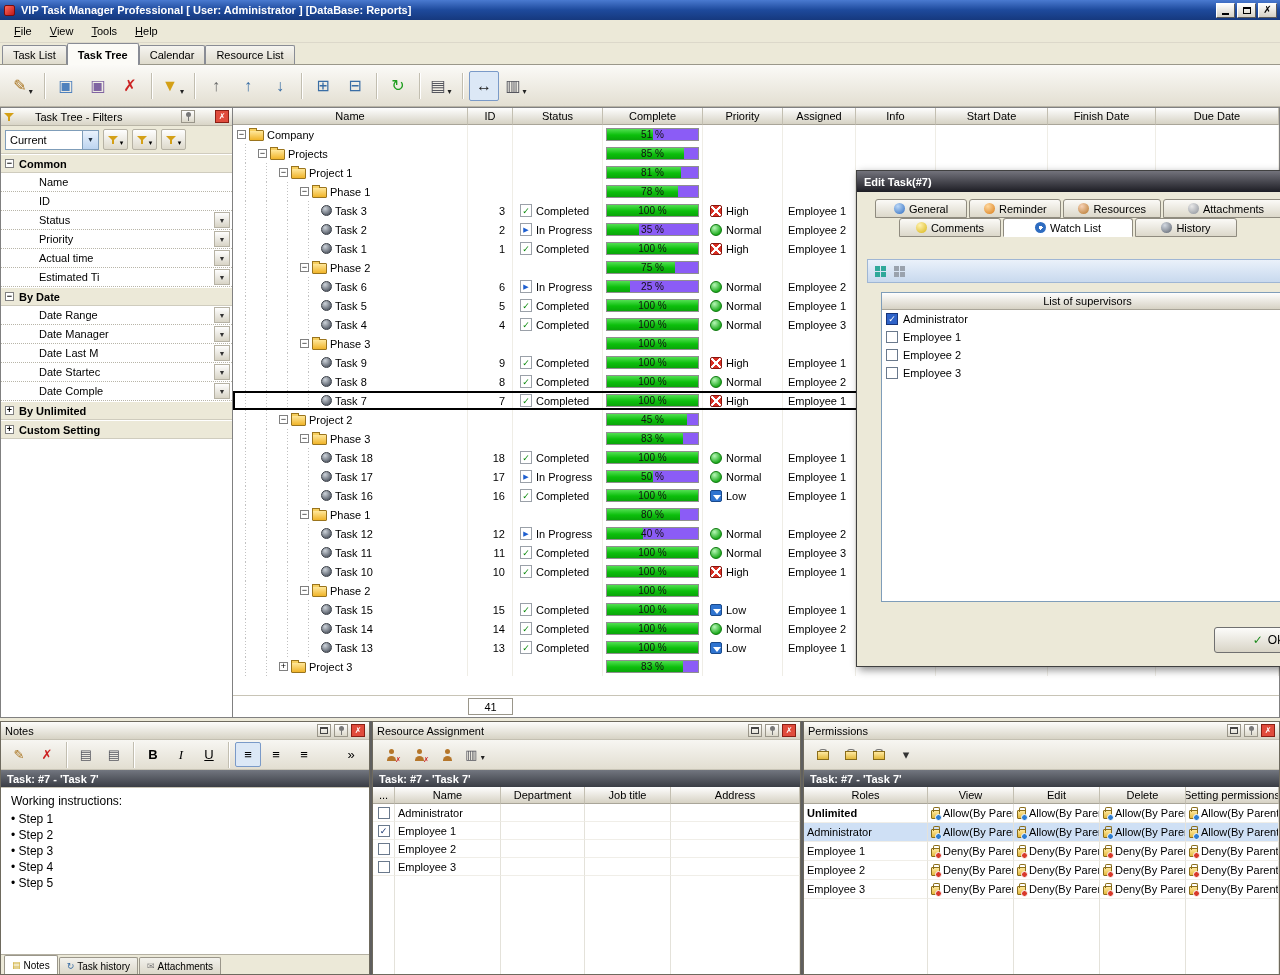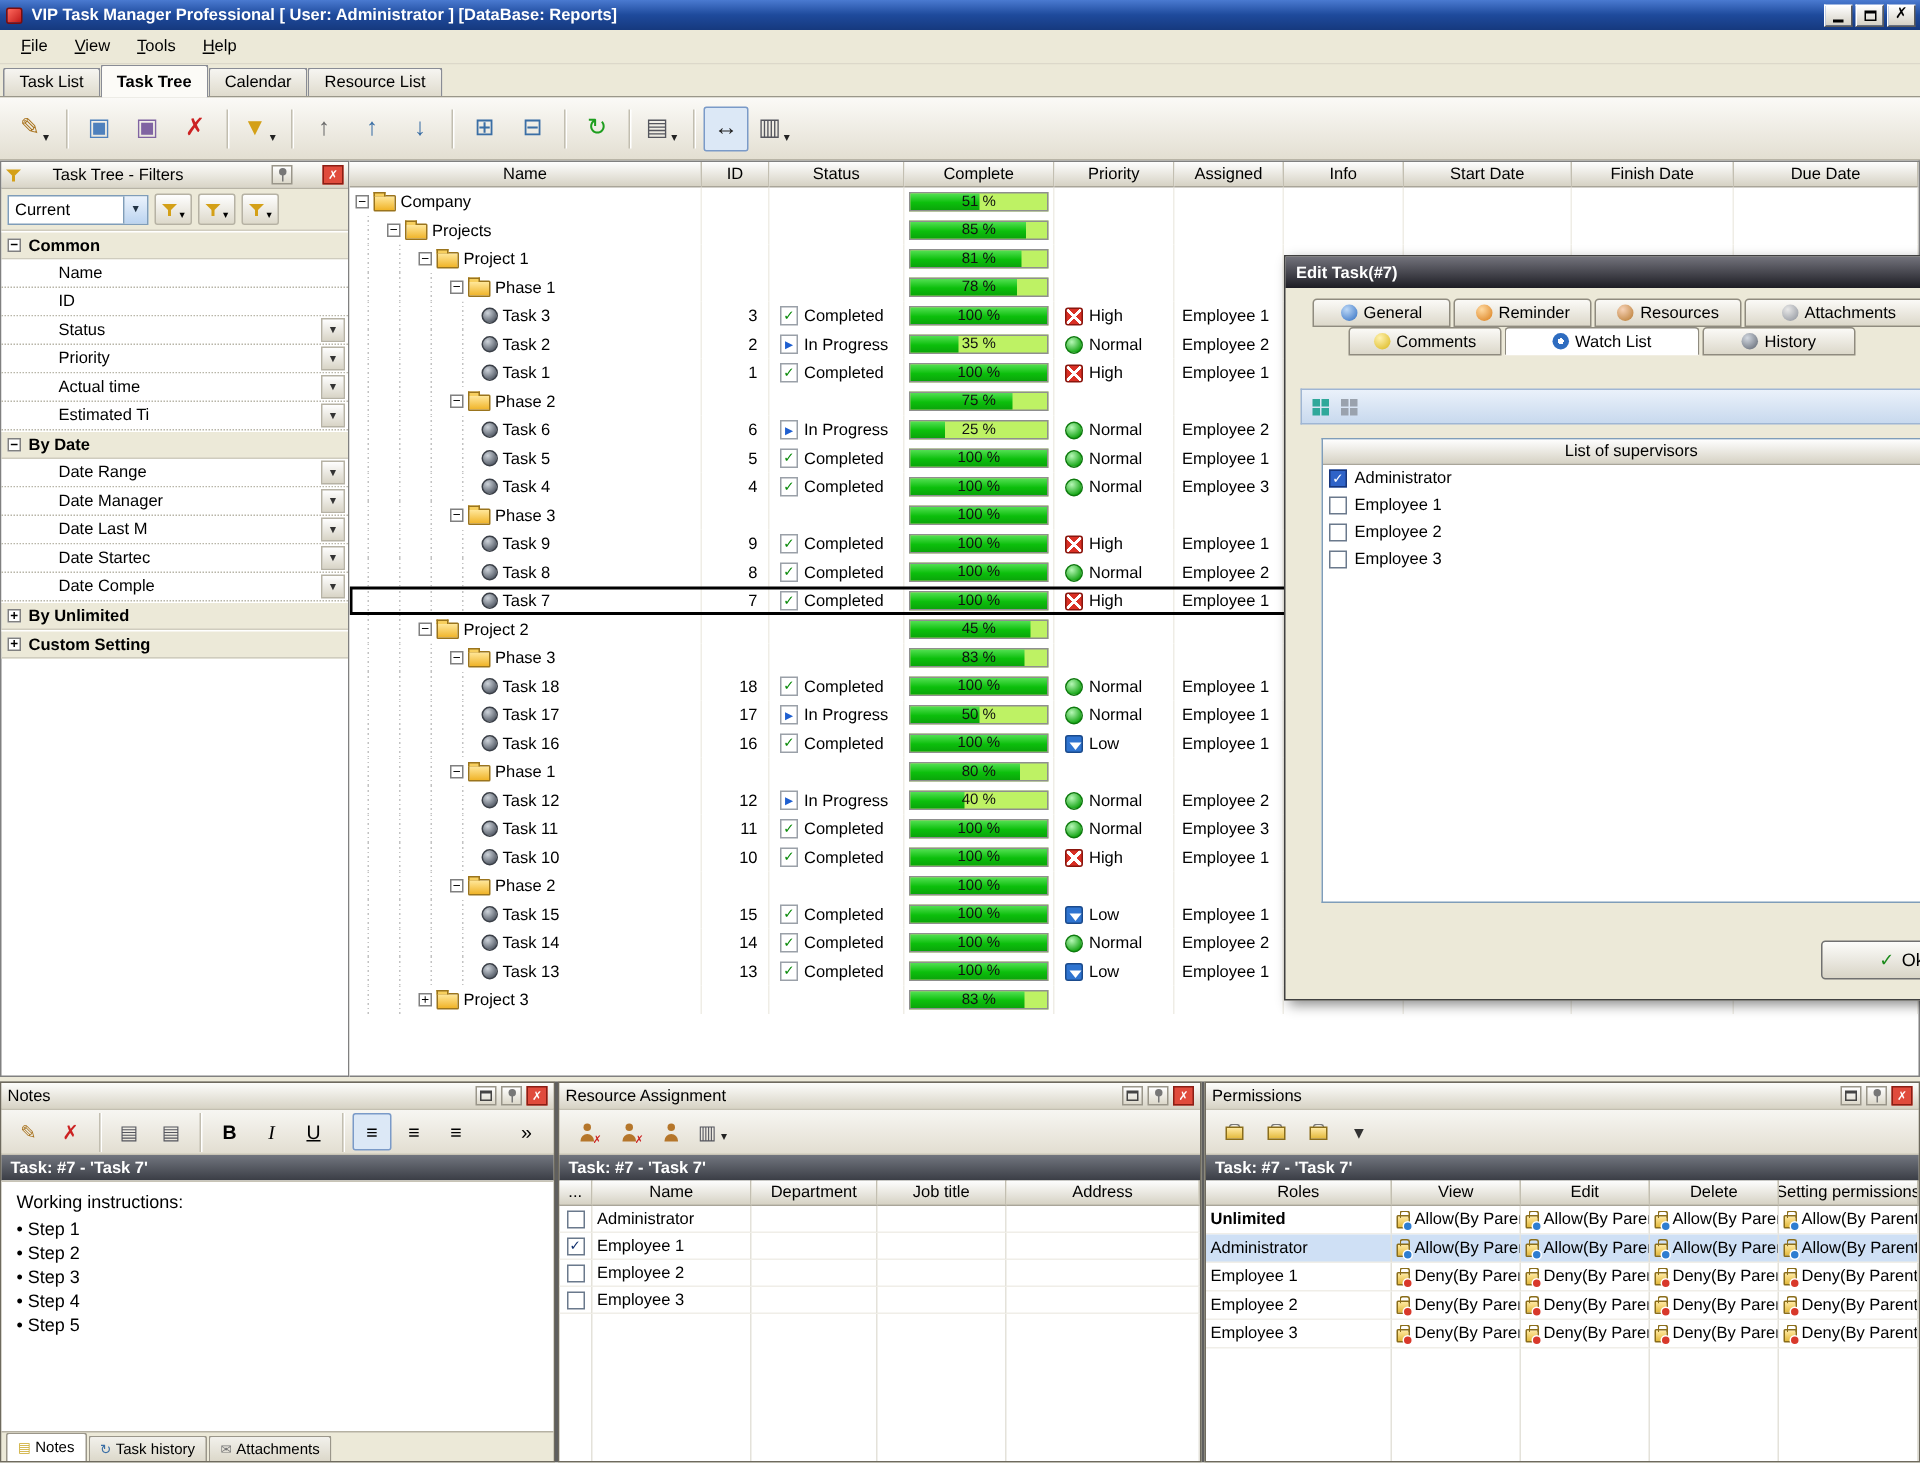--- a/index.html
+++ b/index.html
@@ -69,21 +69,21 @@
 .name-cell{padding-left:4px;gap:3px}
 .indent{width:18px;height:100%;flex:0 0 18px;background-image:repeating-linear-gradient(to bottom,#c2c2c2 0 1px,transparent 1px 3px);background-size:1px 100%;background-position:8px 0;background-repeat:no-repeat}
 .expander{width:9px;height:9px;flex:0 0 9px;border:1px solid #808080;background:#fff;font-size:9px;line-height:7px;text-align:center}
 .icon-folder{width:15px;height:11px;flex:0 0 15px;background:linear-gradient(#ffe79a,#f0b429);border:1px solid #9a741d;border-radius:1px;position:relative;margin-top:2px}
 .icon-folder::before{content:"";position:absolute;top:-3px;left:-1px;width:6px;height:2px;background:#f7cf5e;border:1px solid #9a741d;border-bottom:none}
 .icon-task{width:11px;height:11px;flex:0 0 11px;border-radius:50%;background:radial-gradient(circle at 35% 30%,#cdd3da,#5a616c 75%);border:1px solid #3a3f47}
 .id-cell{justify-content:flex-end;padding-right:7px}
 .status-cell,.prio-cell{padding-left:7px;gap:4px}
 .assigned-cell{padding-left:5px}
 .bar-cell{padding:2px 3px}
-.bar{position:relative;width:100%;height:13px;border:1px solid #8f8f8f;background:#bef264}
+.bar{position:relative;width:100%;height:13px;border:1px solid #8f8f8f;background:#8b5cf6}
 .bar-fill{position:absolute;left:0;top:0;bottom:0;background:linear-gradient(#52e052,#0cbf0c 55%,#0aa50a)}
 .bar-txt{position:absolute;inset:0;display:flex;align-items:center;justify-content:center;font-size:10px;color:#111}
 .status-ico{width:12px;height:13px;flex:0 0 12px;background:#fff;border:1px solid #9aa0a8;display:flex;align-items:center;justify-content:center}
 .status-ico.done{color:#0a8a0a;font-weight:bold;font-size:9px}
 .status-ico.prog{color:#1e5fd0;font-size:7px}
 .prio-ico{width:12px;height:12px;flex:0 0 12px;border-radius:2px;position:relative}
 .prio-high{background-color:#d93025;background-image:linear-gradient(45deg,transparent 42%,#fff 42%,#fff 58%,transparent 58%),linear-gradient(135deg,transparent 42%,#fff 42%,#fff 58%,transparent 58%);border:1px solid #8a160e}
 .prio-normal{border-radius:50%;background:radial-gradient(circle at 35% 30%,#b6f7b6,#18a818 75%);border:1px solid #0d7a0d}
 .prio-low{background:#2f74d0;border:1px solid #1a4a8c}
 .prio-low::after{content:"";position:absolute;left:2px;top:4px;border-left:4px solid transparent;border-right:4px solid transparent;border-top:5px solid #fff}
@@ -1158,20 +1158,23 @@
               </div>
             </div>
             <div class="cell prio-cell"></div>
             <div class="cell assigned-cell"></div>
             <div class="cell"></div>
             <div class="cell"></div>
             <div class="cell"></div>
             <div class="cell"></div>
           </div>
         </div>
+      <div class="tree-footer">
+        <div class="count-box">41</div>
+      </div>
     </div>
   </div>
 
   <div class="bottom">
 
     <div class="panel notes">
       <div class="panel-titlebar">
         <span class="panel-title">Notes</span>
         <span class="panel-btn">
             <span class="glyph-restore"></span>

